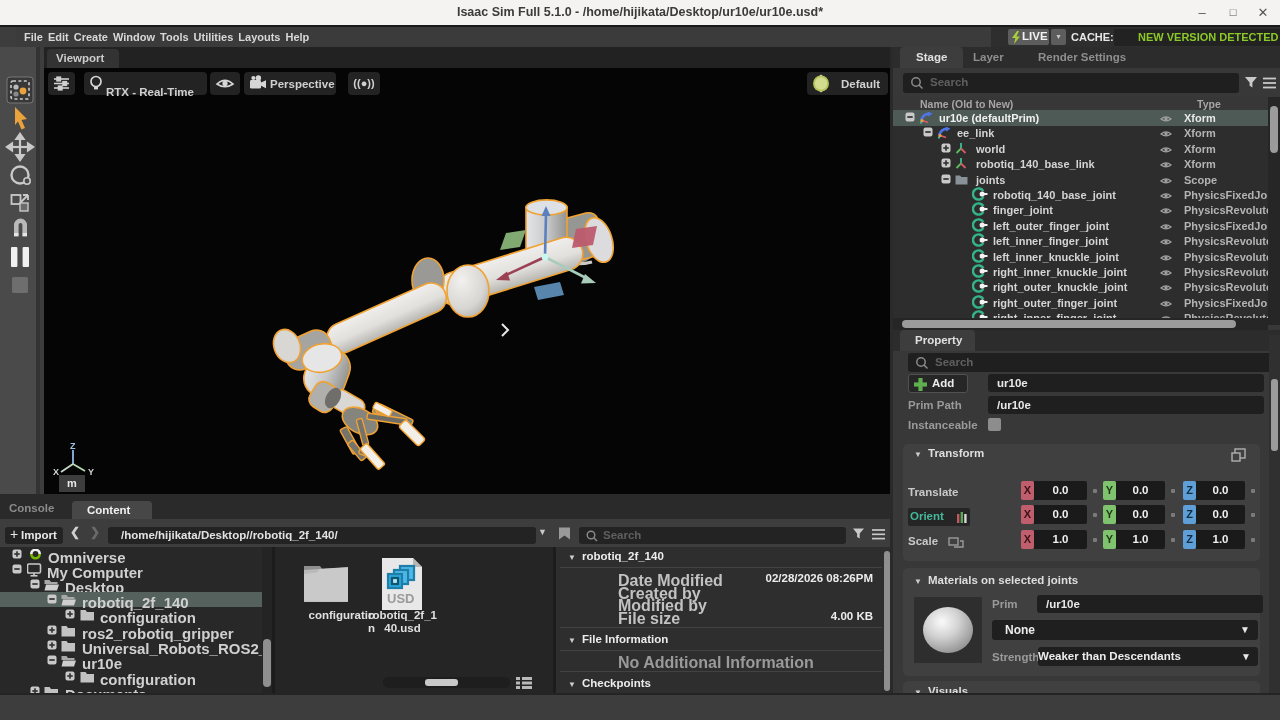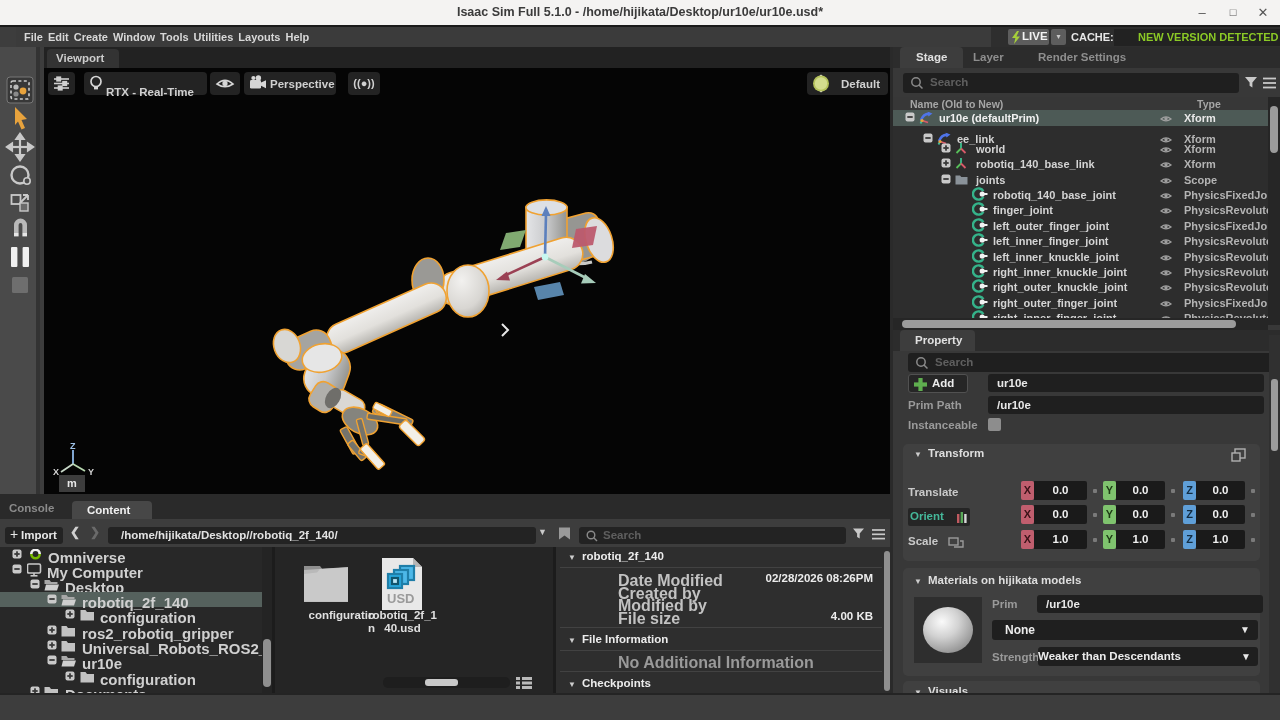--- a/index.html
+++ b/index.html
@@ -374,38 +374,38 @@
     <svg class="abs" style="left:369px; top:29px;" width="15" height="14">
         <g stroke="#c9c9c9" stroke-width="1.8">
           <line x1="1" y1="2.5" x2="14" y2="2.5"></line>
           <line x1="1" y1="7" x2="14" y2="7"></line>
           <line x1="1" y1="11.5" x2="14" y2="11.5"></line>
         </g>
       </svg>
 
     <div class="abs" style="left:0; top:50px; width:375px; height:228px; background:#2d2d2d; overflow:hidden;" id="stagetree">
       <div class="abs" style="left:0; top:0; width:375px; height:13px; background:#373737; color:#a6a6a6; font-size:10.5px; font-weight:700;">
-        <span style="position:absolute; left:17px; top:0.5px;">Name (Old to New)</span>
+        <span style="position:absolute; left:27px; top:0.5px;">Name (Old to New)</span>
         <span style="position:absolute; left:304px; top:0.5px;">Type</span>
       </div>
       <div class="abs" style="left:0; top:13px; width:375px; height:15.6px; background:#4d5a56;"></div>
       <div class="trow" style="top:13px;">
           <svg class="texp" style="left:12px;" width="10" height="10">
             <use href="#minusbox"></use>
           </svg>
           <svg class="tico" style="left:26px;" width="15" height="14">
             <use href="#xformic"></use>
           </svg>
           <span class="tx" style="left:46px; color:#f0f0f0;">ur10e (defaultPrim)</span>
           <svg class="teye" width="12" height="9">
             <use href="#eye"></use>
           </svg>
           <span class="ttype" style="color:#e8e8e8;">Xform</span>
         </div>
-      <div class="trow" style="top:28px;margin-top:6px;">
+      <div class="trow" style="top:28px;">
           <svg class="texp" style="left:30px;" width="10" height="10">
             <use href="#minusbox"></use>
           </svg>
           <svg class="tico" style="left:44px;" width="15" height="14">
             <use href="#xformic"></use>
           </svg>
           <span class="tx" style="left:64px;">ee_link</span>
           <svg class="teye" width="12" height="9">
             <use href="#eye"></use>
           </svg>
@@ -630,21 +630,21 @@
           <span class="spf" style="left:101px; width:49px;">1.0</span>
           <span class="spd" style="left:156px;"></span>
 <span class="spb" style="left:168px; background:#5f9fd8; color:#122c42;">Z</span>
           <span class="spf" style="left:181px; width:49px;">1.0</span>
           <span class="spd" style="left:236px;"></span>
 </div>
       </div>
 
     <div class="abs" style="left:10px; top:521px; width:357px; height:108px; background:#404040; border-radius:5px;">
       <span style="position:absolute; left:11px; top:9px; color:#cccccc; font-size:8px;">▼</span>
-      <span style="position:absolute; left:25px; top:6px; color:#dedede; font-size:11.5px; font-weight:700;">Materials on hijikata models</span>
+      <span style="position:absolute; left:25px; top:6px; color:#dedede; font-size:11.5px; font-weight:700;">Materials on selected joints</span>
     </div>
     <div class="abs" style="left:21px; top:550px; width:68px; height:66px; background:#2e2e2e;">
       <svg width="68" height="66">
           <defs>
             <radialGradient id="ball" cx="0.38" cy="0.32" r="0.75">
               <stop offset="0" stop-color="#fafafa"></stop>
               <stop offset="0.45" stop-color="#d2d2d2"></stop>
               <stop offset="1" stop-color="#8d8d8d"></stop>
             </radialGradient>
           </defs>

